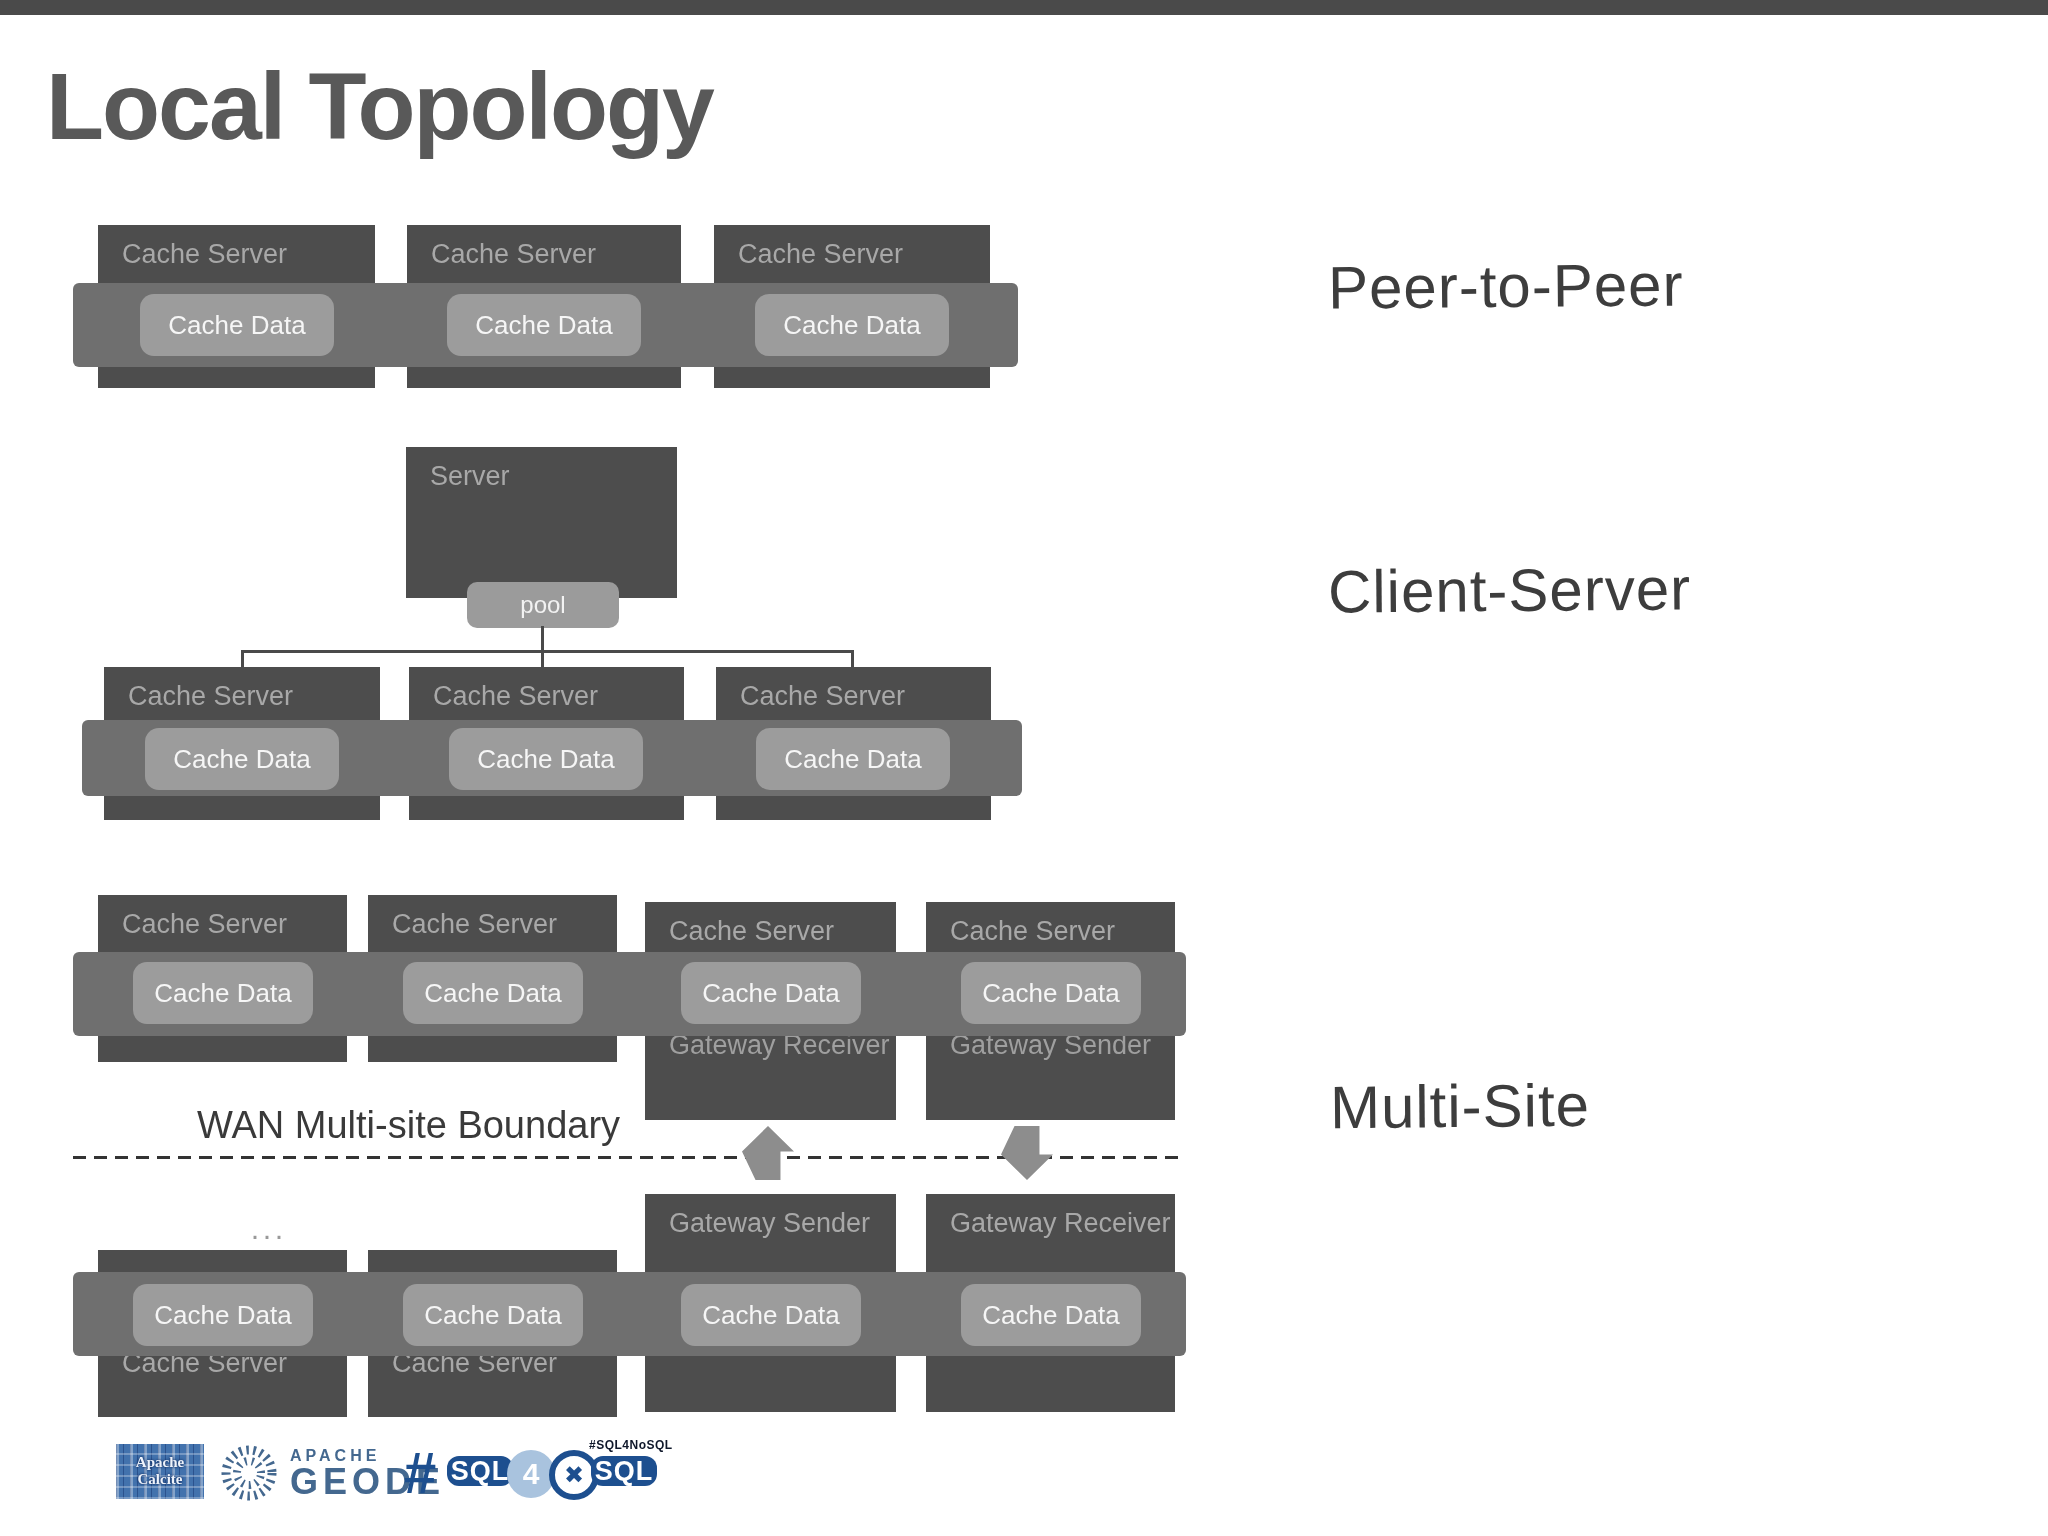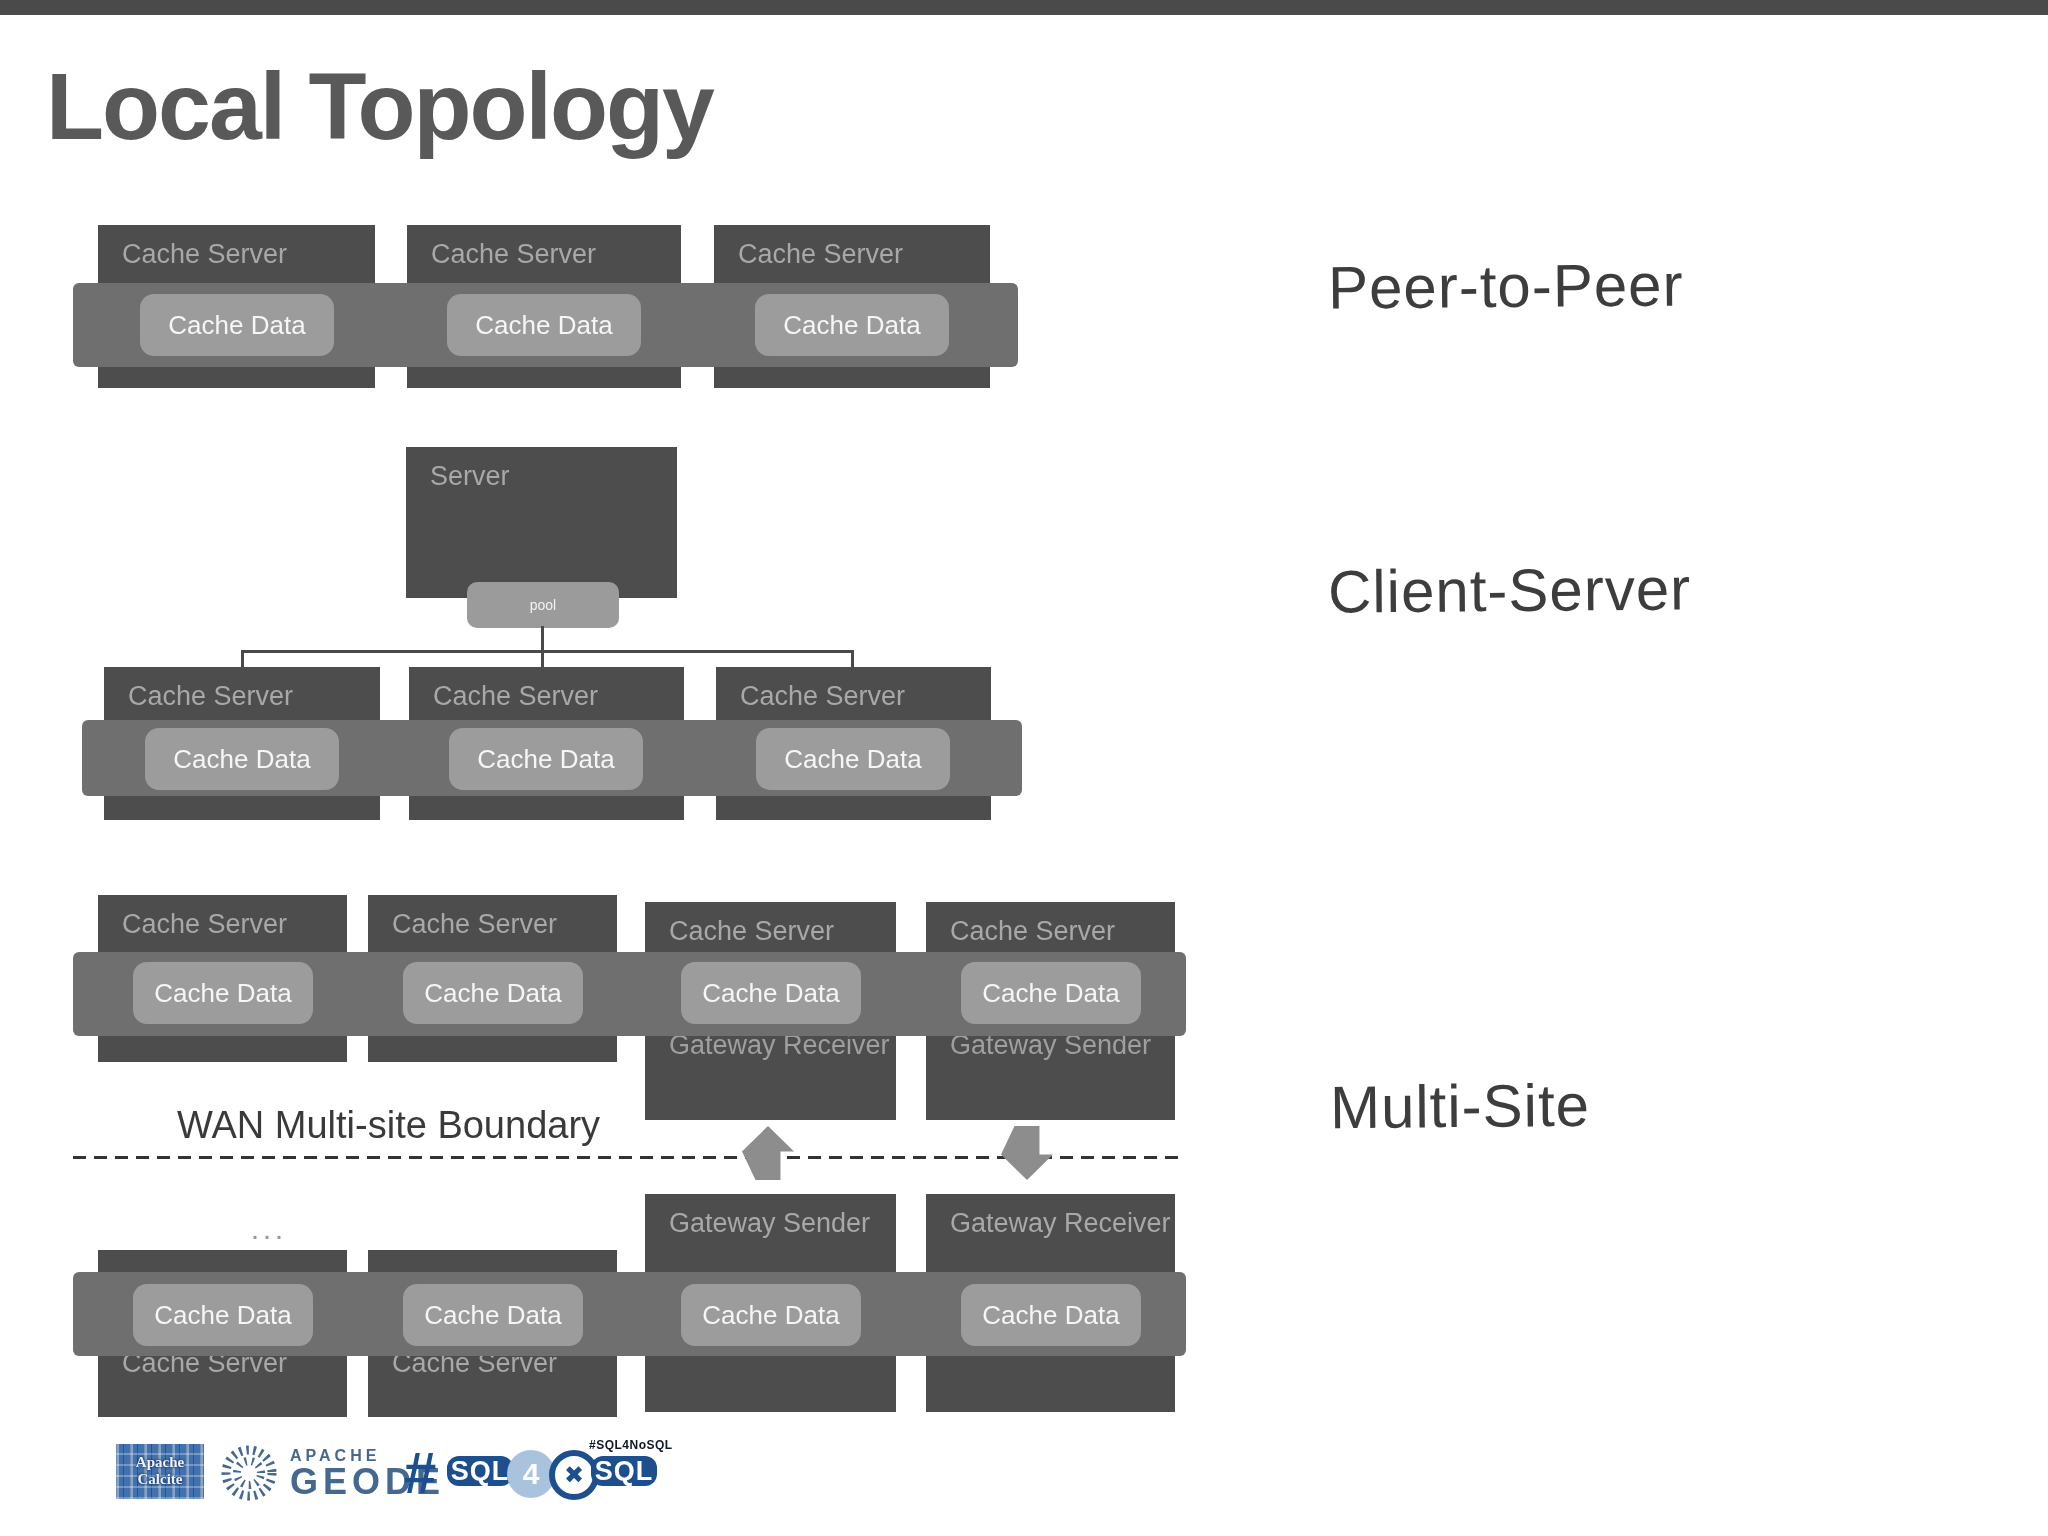--- a/index.html
+++ b/index.html
@@ -9,21 +9,21 @@
   .topbar{left:0;top:0;width:2048px;height:15px;background:#4a4a4a;}
   .pagetitle{left:46px;top:52px;font-size:95px;font-weight:700;color:#595959;letter-spacing:-2px;}
   .hand{font-size:60px;color:#3d3d3d;letter-spacing:1px;transform:rotate(-0.5deg);}
   .box{background:#4d4d4d;}
   .btitle{position:absolute;left:24px;top:14px;font-size:27px;color:#a8a8a8;white-space:nowrap;}
   .btitle-bottom{position:absolute;left:24px;top:98px;font-size:27px;color:#a8a8a8;white-space:nowrap;}
   .gwtext{position:absolute;left:24px;top:128px;font-size:27px;color:#9f9f9f;white-space:nowrap;}
   .band{background:#6f6f6f;border-radius:6px;}
   .chip{background:#9c9c9c;border-radius:14px;color:#f6f6f6;font-size:26px;
         display:flex;align-items:center;justify-content:center;}
-  .pool{background:#9b9b9b;border-radius:10px;color:#f2f2f2;font-size:14px;
+  .pool{background:#9b9b9b;border-radius:10px;color:#f2f2f2;font-size:24px;
         display:flex;align-items:center;justify-content:center;}
   .line{background:#4a4a4a;}
   .dash{height:3px;background:repeating-linear-gradient(90deg,#333 0,#333 13px,transparent 13px,transparent 21px);}
   .arrow{width:52px;height:54px;background:#8d8d8d;}
   .arrow.up{clip-path:polygon(50% 0%,100% 47%,74% 47%,74% 100%,26% 100%,0% 47%);}
   .arrow.down{clip-path:polygon(50% 100%,100% 53%,74% 53%,74% 0%,26% 0%,0% 53%);}
   .wan{font-size:38px;color:#3a3a3a;}
   .dots{font-size:30px;color:#999;letter-spacing:2px;}
   
   .calcite{left:116px;top:1444px;width:88px;height:55px;background:#4272ad;
@@ -109,21 +109,21 @@
   <div class="abs box" style="left:926px;top:902px;width:249px;height:218px">
     <span class="btitle">Cache Server</span>
     <span class="gwtext">Gateway Sender</span>
   </div>
   <div class="abs band" style="left:73px;top:952px;width:1113px;height:84px"></div>
   <div class="abs chip" style="left:133px;top:962px;width:180px;height:62px">Cache Data</div>
   <div class="abs chip" style="left:403px;top:962px;width:180px;height:62px">Cache Data</div>
   <div class="abs chip" style="left:681px;top:962px;width:180px;height:62px">Cache Data</div>
   <div class="abs chip" style="left:961px;top:962px;width:180px;height:62px">Cache Data</div>
 
-  <div class="abs wan" style="left:177px;top:1104px">WAN Multi-site Boundary</div>
+  <div class="abs wan" style="left:197px;top:1104px">WAN Multi-site Boundary</div>
   <div class="abs dash" style="left:73px;top:1156px;width:1113px"></div>
   <div class="abs arrow up" style="left:742px;top:1126px"></div>
   <div class="abs arrow down" style="left:1001px;top:1126px"></div>
   <div class="abs dots" style="left:250px;top:1218px">···</div>
 
   <div class="abs box" style="left:645px;top:1194px;width:251px;height:218px">
     <span class="btitle">Gateway Sender</span>
   </div>
   <div class="abs box" style="left:926px;top:1194px;width:249px;height:218px">
     <span class="btitle">Gateway Receiver</span>

